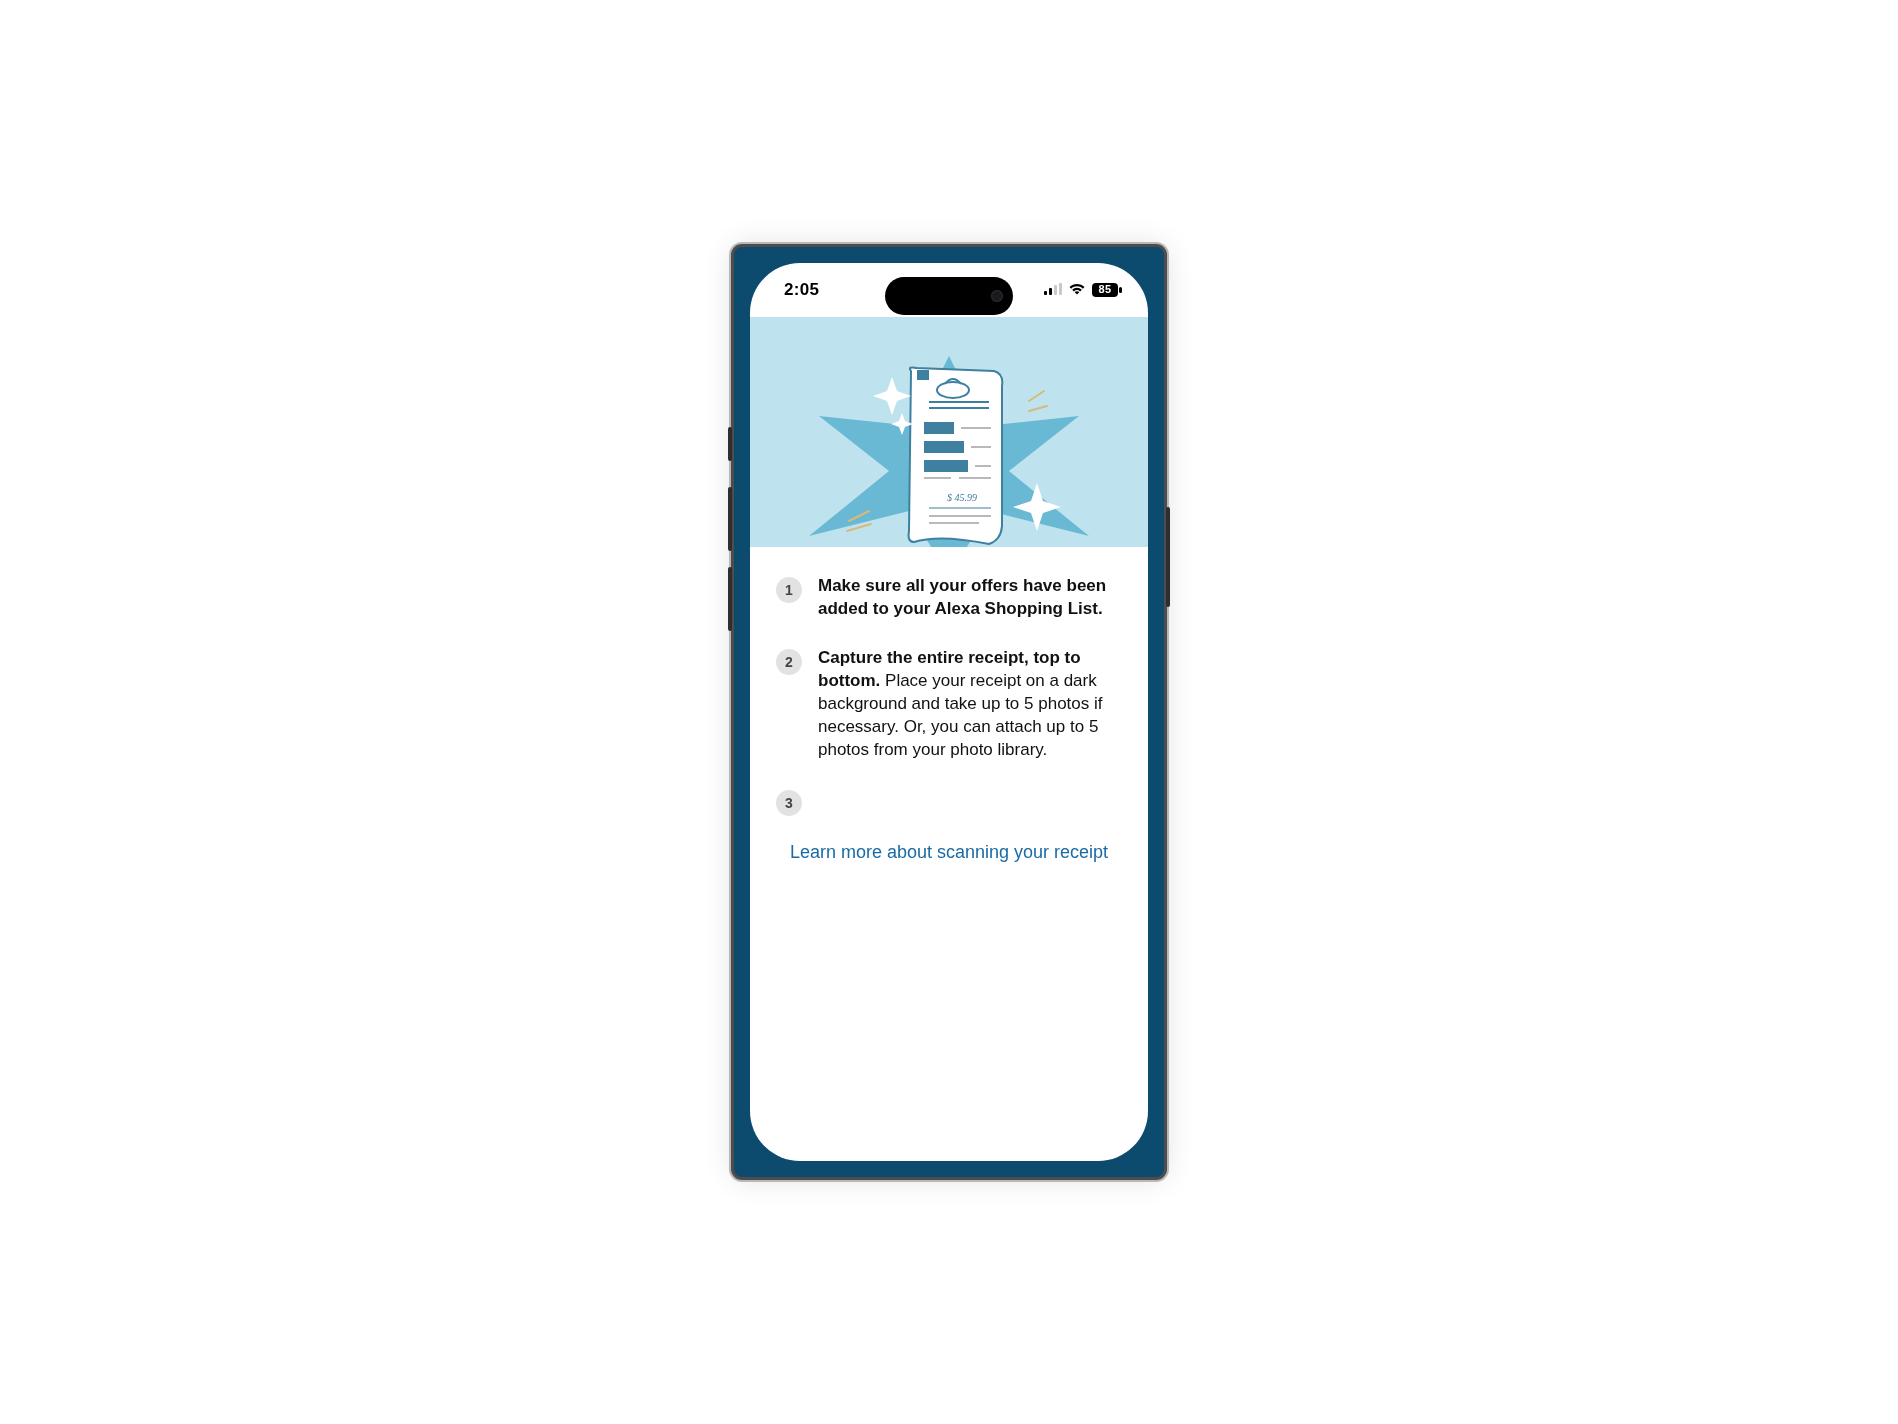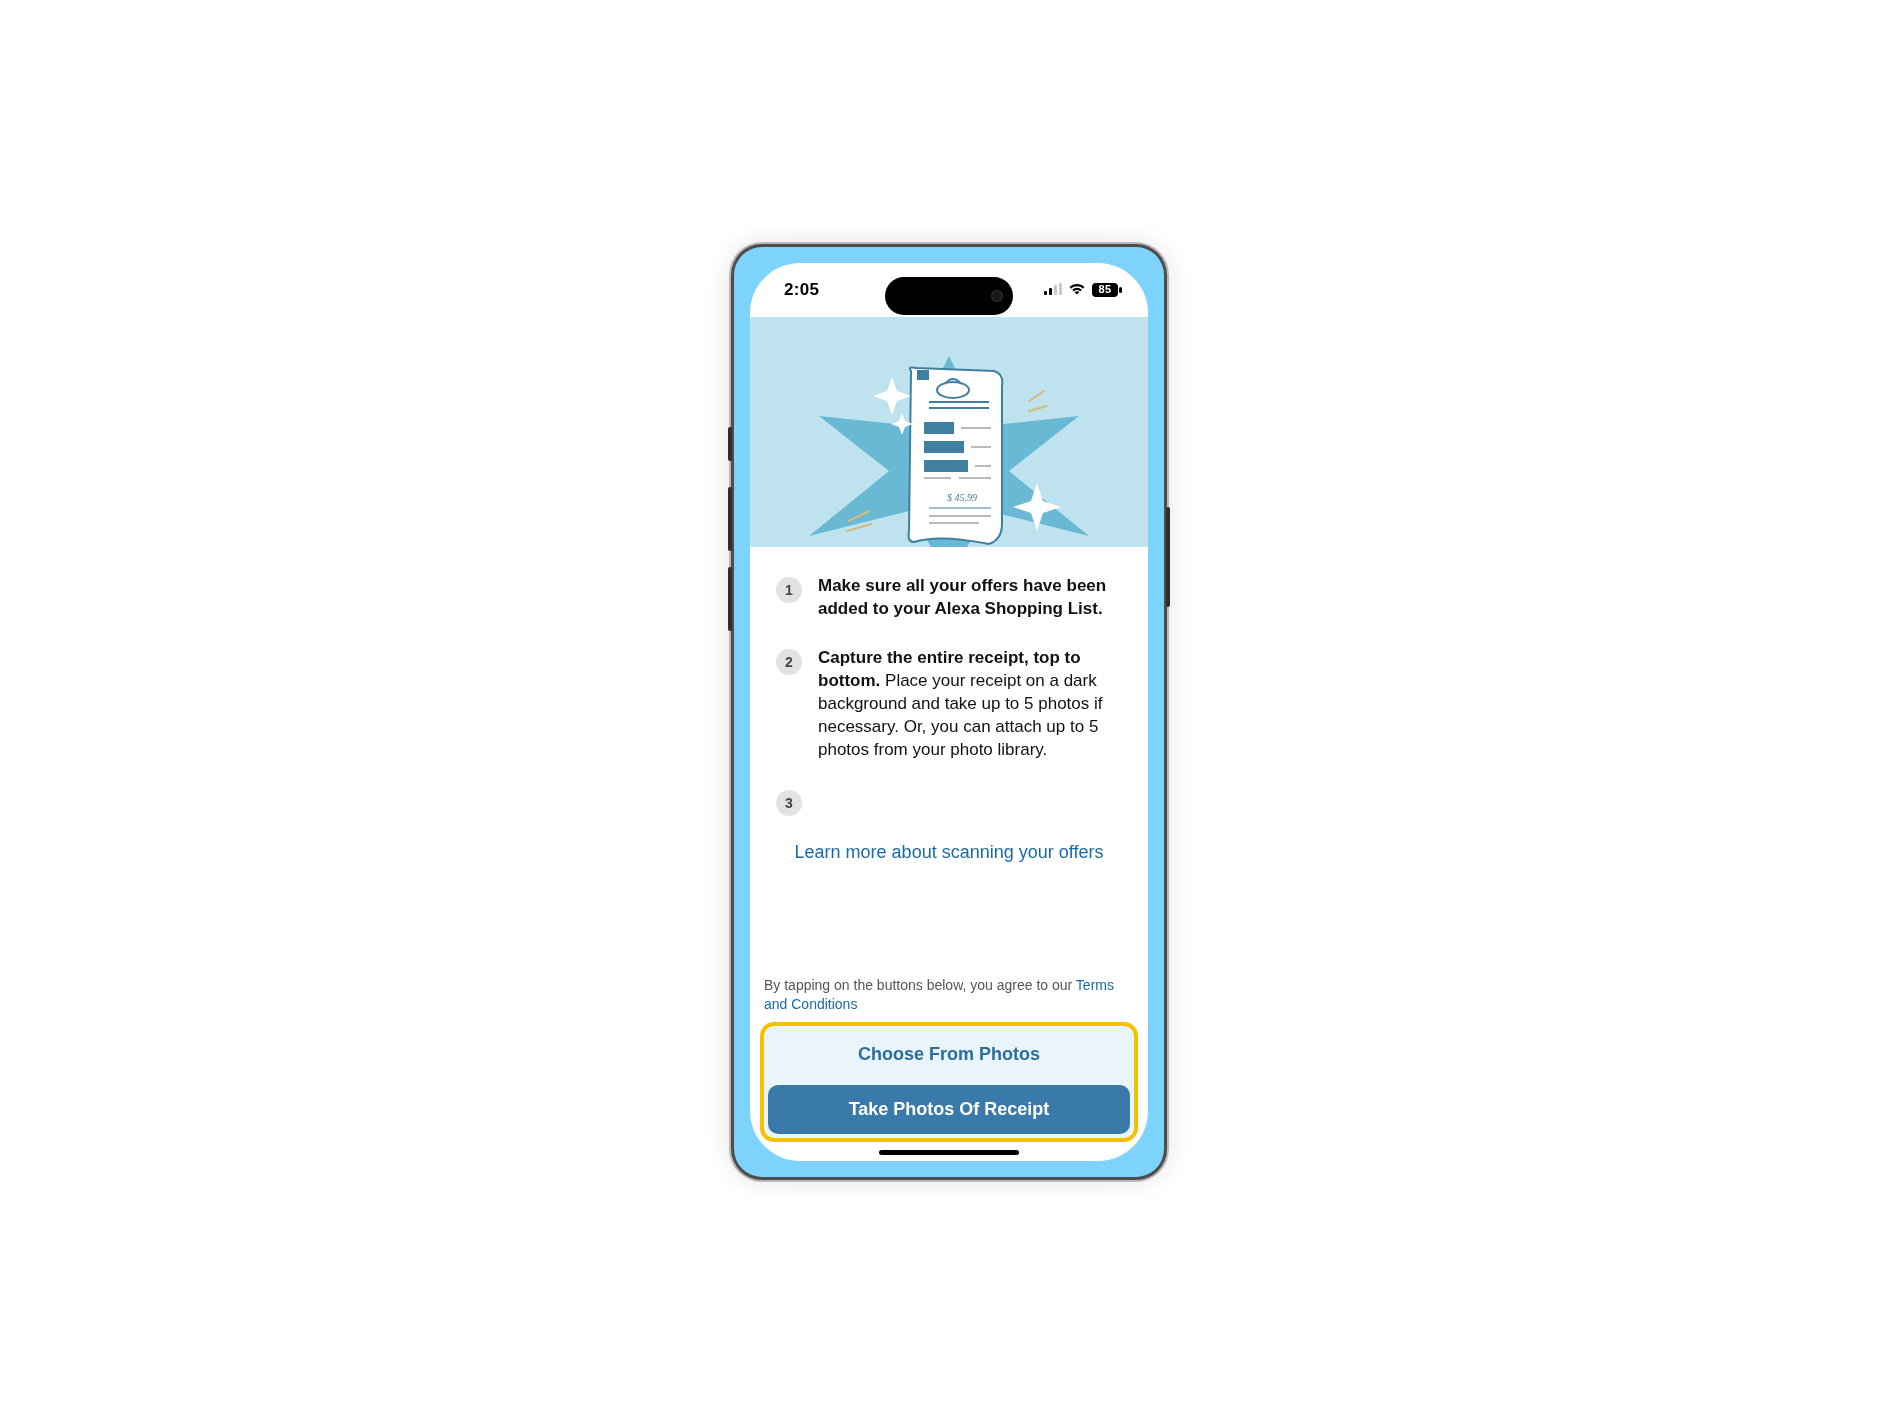--- a/index.html
+++ b/index.html
@@ -18,22 +18,22 @@
     left: 50%;
     top: 50%;
     transform: translate(-50%, -50%);
     width: 430px;
     height: 930px;
   }
   .phone {
     position: relative;
     width: 430px;
     height: 930px;
-    background: #7dd3fc;
-    border-radius: 28px;
+    background: #0c4a6e;
+    border-radius: 8px;
     box-shadow:
       0 0 0 3px #4d4d4d,
       0 0 0 5px #b9b9b9,
       0 0 30px rgba(0,0,0,.15);
   }
   .screen {
     position: absolute;
     inset: 16px;
     background: #fff;
     border-radius: 50px;
@@ -318,29 +318,19 @@
         </div>
         <div class="step">
           <div class="step-badge">2</div>
           <div class="step-text">
             <span class="bold">Capture the entire receipt, top to bottom.</span><span> Place your receipt on a dark background and take up to 5 photos if necessary. Or, you can attach up to 5 photos from your photo library.</span>
           </div>
         </div>
         <div class="step">
           <div class="step-badge">3</div>
         </div>
-        <a class="learn-more">Learn more about scanning your offers</a>
+        <a class="learn-more">Learn more about scanning your receipt</a>
       </div>
 
-      <div class="footer">
-        <div class="agree">
-          <span>By tapping on the buttons below, you agree to our </span><a href="#">Terms and Conditions</a>
-        </div>
-        <div class="btn-group">
-          <button class="btn btn-secondary">Choose From Photos</button>
-          <button class="btn btn-primary">Take Photos Of Receipt</button>
-        </div>
-        <div class="home-indicator"></div>
-      </div>
 
     </div>
   </div>
 </div>
 
 </body></html>

